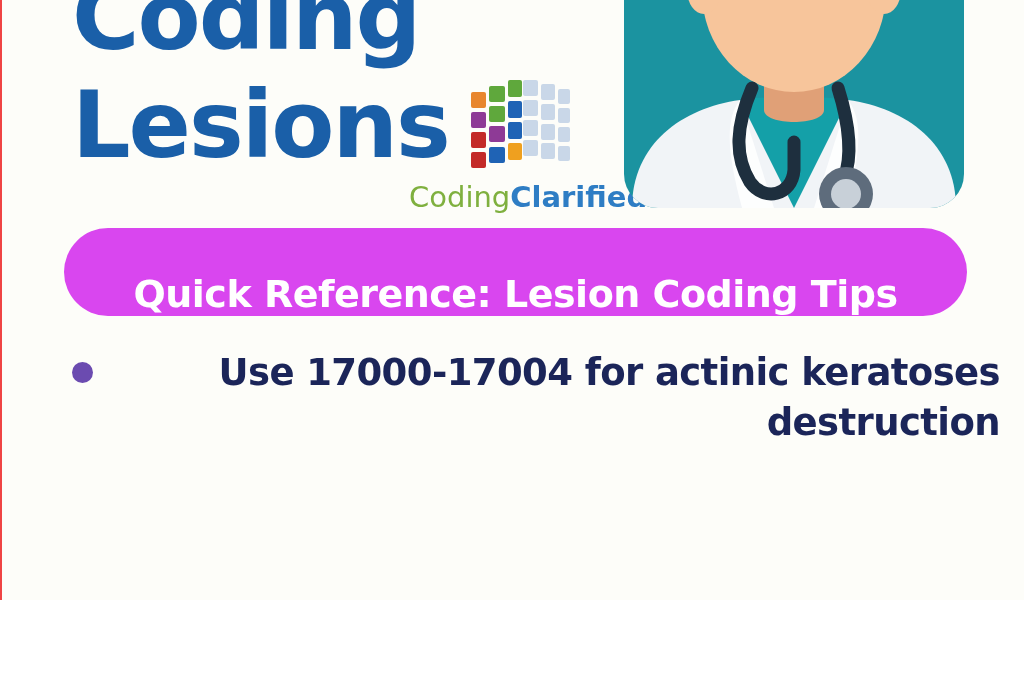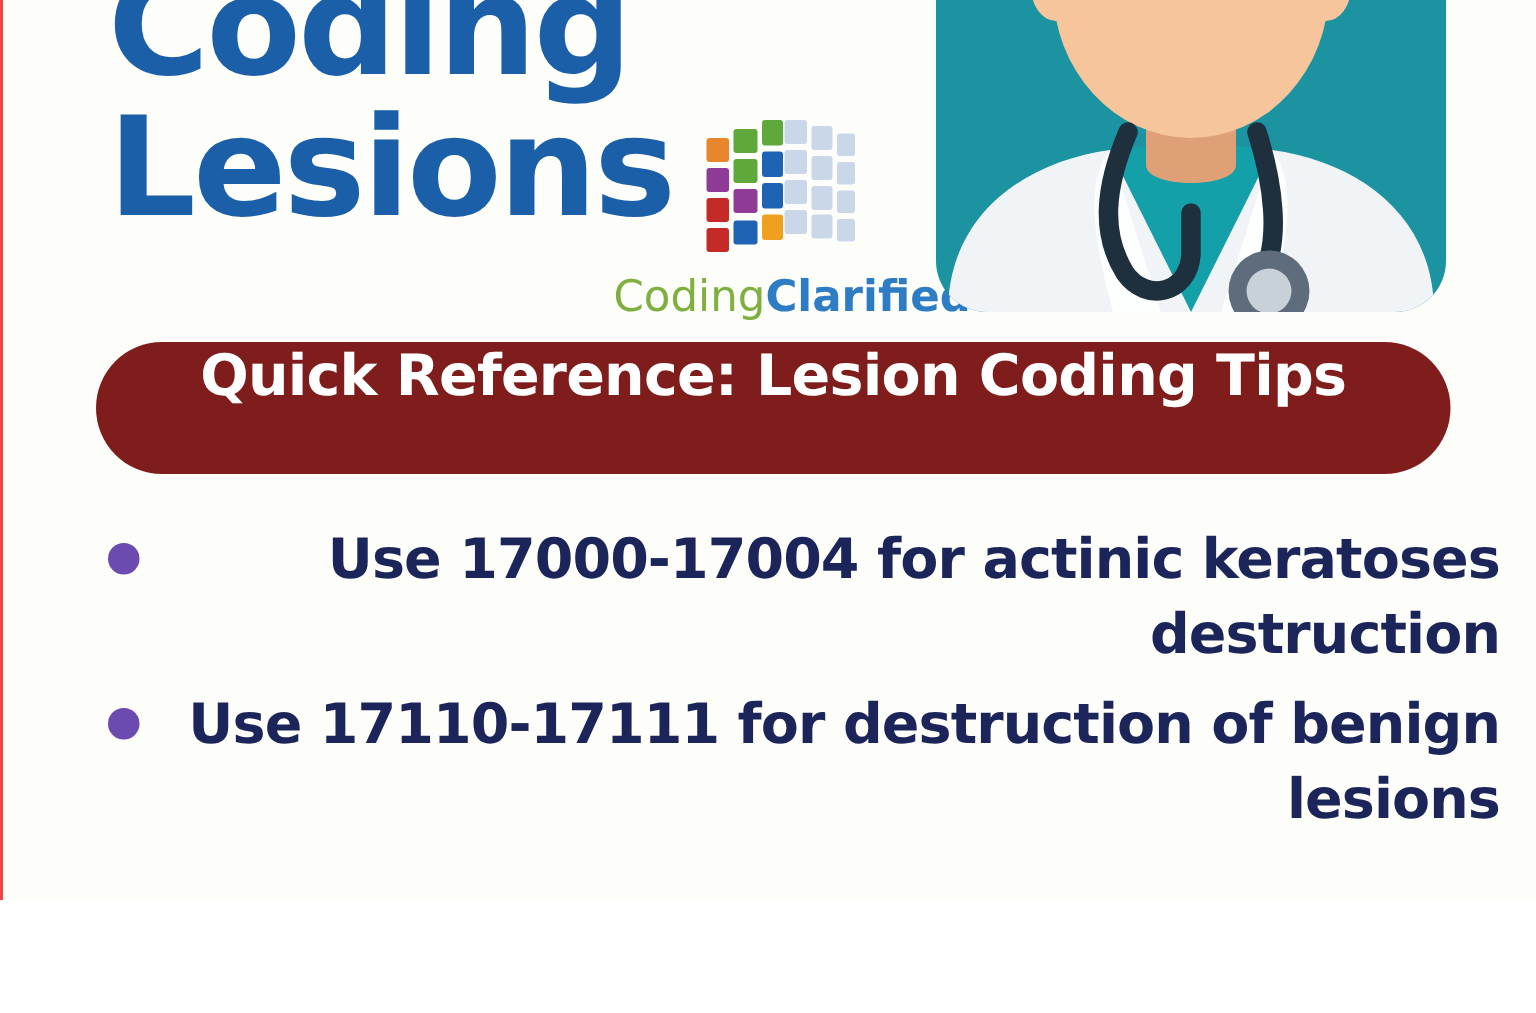--- a/index.html
+++ b/index.html
@@ -27,21 +27,21 @@
   }
   .title-line {
     font-family: "DejaVu Sans", sans-serif;
     font-weight: bold;
     font-size: 92px;
     line-height: 92px;
     letter-spacing: -2px;
     color: #1A5FA8;
     white-space: nowrap;
   }
-  .title-line.l2 { margin-top: 2px; }
+  .title-line.l2 { margin-top: 16px; }
 
   
   .brand {
     position: absolute;
     left: 455px;
     top: 72px;
     width: 180px;
   }
   .cube {
     position: relative;
@@ -73,24 +73,24 @@
     overflow: hidden;
   }
 
   
   .banner {
     position: absolute;
     left: 62px;
     top: 228px;
     width: 903px;
     height: 88px;
-    background: #7f1d1d;
+    background: #d946ef;
     border-radius: 44px;
     display: flex;
-    align-items: flex-start;
+    align-items: flex-end;
     justify-content: center;
   }
   .banner-text {
     color: #ffffff;
     font-family: "DejaVu Sans", sans-serif;
     font-weight: bold;
     font-size: 38px;
     letter-spacing: -0.5px;
     white-space: nowrap;
   }
@@ -210,20 +210,16 @@
 
   <div class="banner">
     <span class="banner-text">Quick Reference: Lesion Coding Tips</span>
   </div>
 
   <div class="tips">
     <div class="tip">
       <span class="bullet"></span>
       <span class="tip-text">Use 17000-17004 for actinic keratoses destruction</span>
     </div>
-    <div class="tip">
-      <span class="bullet"></span>
-      <span class="tip-text">Use 17110-17111 for destruction of benign lesions</span>
-    </div>
 
   </div>
 
 </div>
 
 </body></html>

